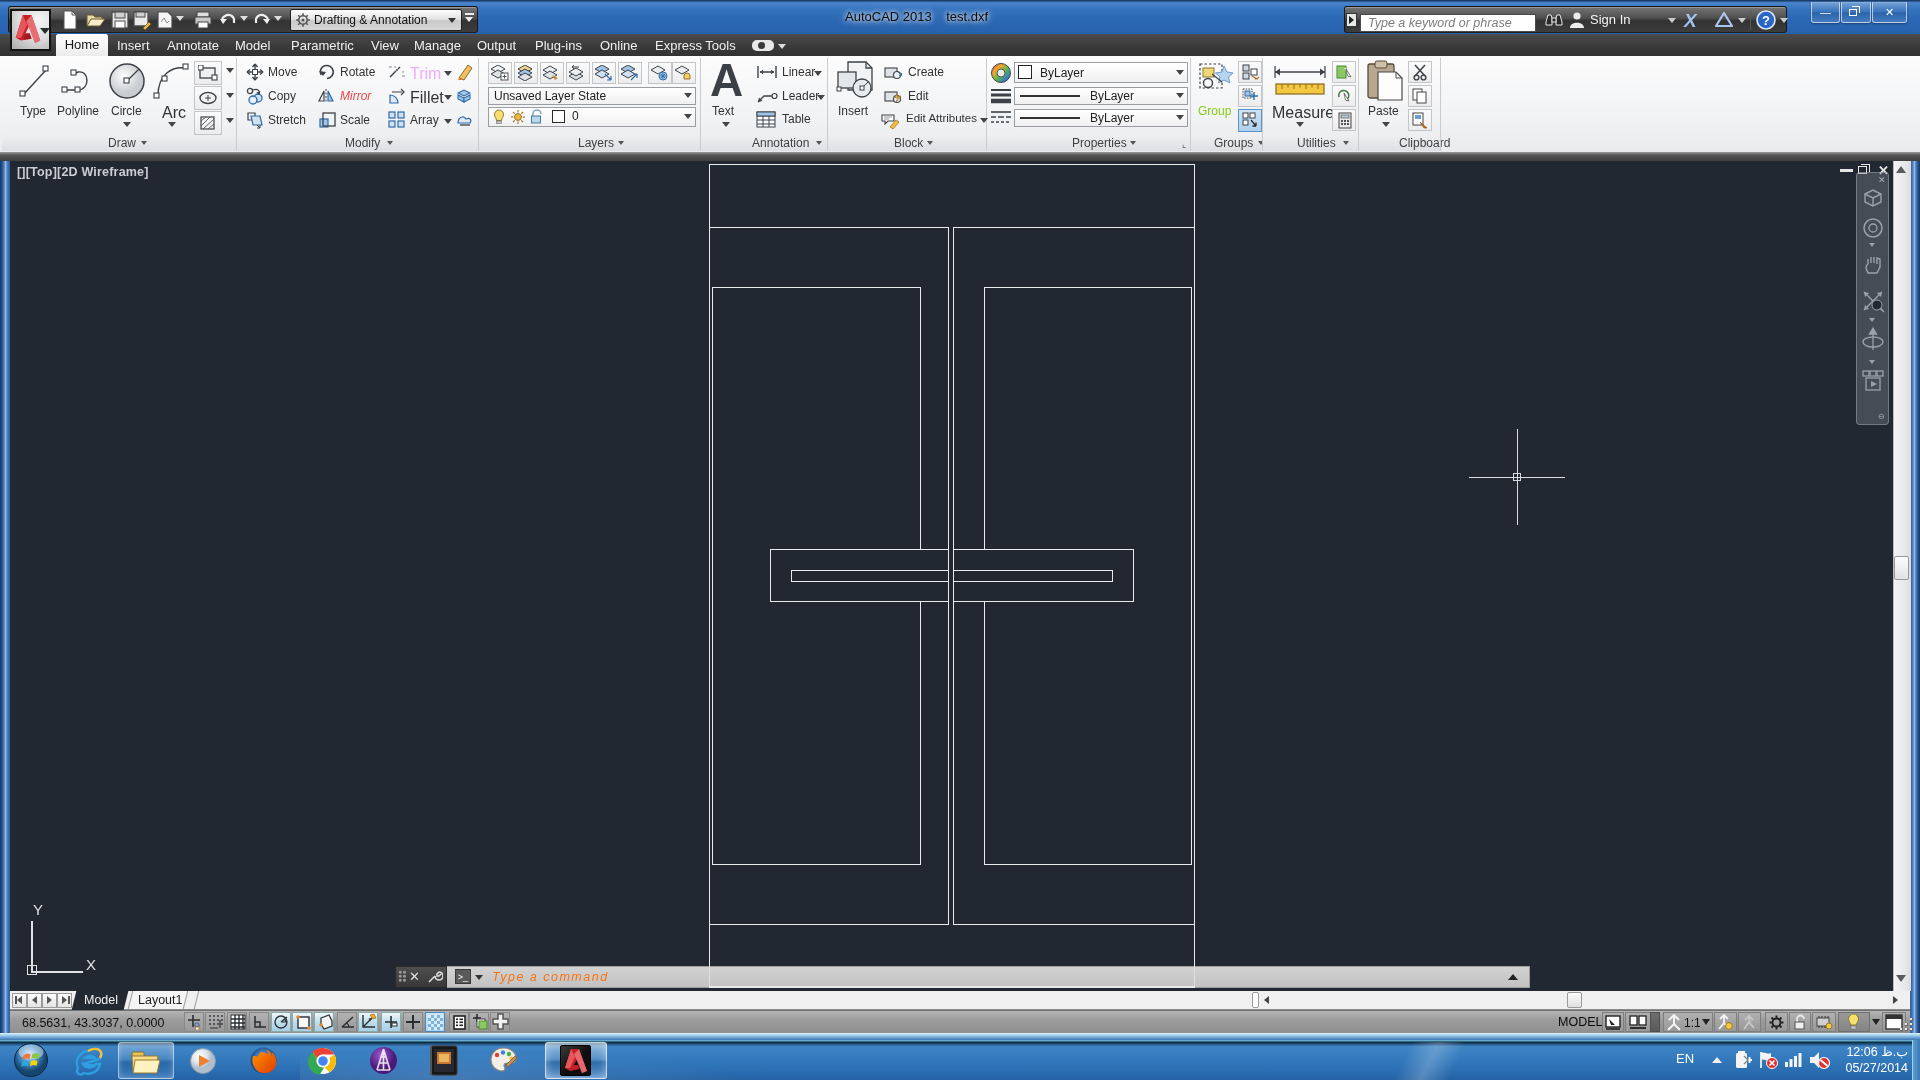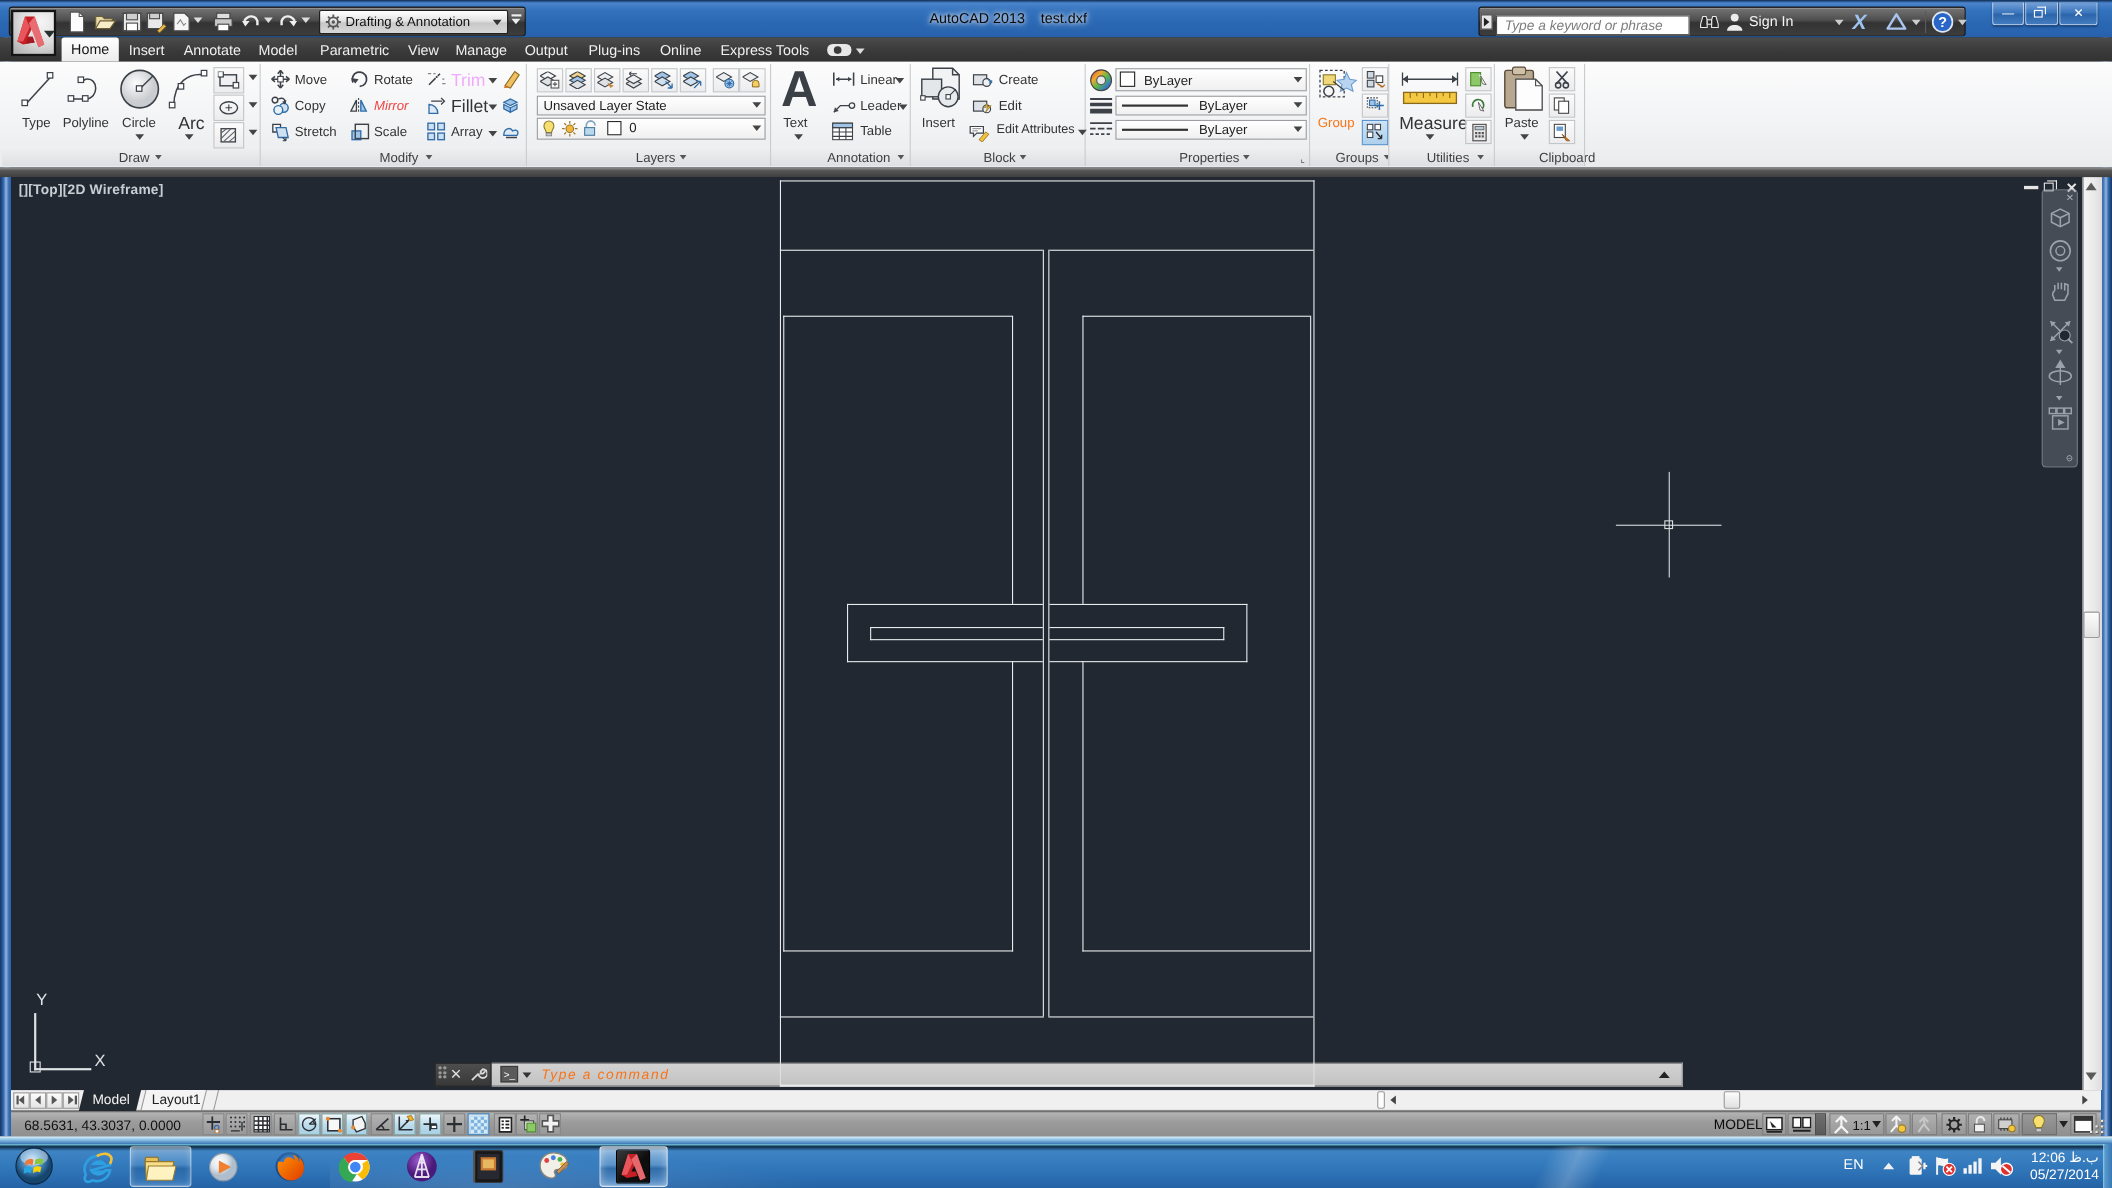--- a/index.html
+++ b/index.html
@@ -486,21 +486,21 @@
 <div class="a" style="left:1020px;top:117px;width:60px;height:1.5px;background:#333;"></div>
 <div class="a" style="left:1090px;top:111px;width:70px;height:14px;font-size:12px;color:#222;">ByLayer</div>
 <div class="a" style="left:1176px;top:115px;width:0;height:0;border-left:4px solid transparent;border-right:4px solid transparent;border-top:5px solid #444;"></div>
 <svg class="a" style="left:1198px;top:60px" width="38" height="42" viewBox="0 0 38 42">
     <rect x="2" y="4" width="22" height="24" fill="none" stroke="#3c4248" stroke-dasharray="2.5 2" stroke-width="1.2"></rect>
     <rect x="5" y="8" width="11" height="9" fill="#f0d878" stroke="#8a7a30"></rect>
     <circle cx="10" cy="23" r="4.5" fill="none" stroke="#3c4248" stroke-width="1.4"></circle>
     <path d="M26 6 l3 6 6 1 -4.5 4 1.5 6 -6 -3 -5.5 3 1.5 -6 -4.5 -4 6.5 -1 Z" fill="#b8d4f0" stroke="#6a9cd0"></path>
     <path d="M14 14 L24 22" stroke="#3c4248" stroke-width="1.2"></path>
   </svg>
-<div class="a" style="left:1198px;top:104px;width:40px;height:14px;font-size:12px;color:#f97316;">Group</div>
+<div class="a" style="left:1198px;top:104px;width:40px;height:14px;font-size:12px;color:#84cc16;">Group</div>
 <div class="a" style="left:1238px;top:61px;width:24px;height:22px;background:linear-gradient(#fbfbfb,#ececee);border:1px solid #c3c5c8;"></div>
 <div class="a" style="left:1238px;top:85px;width:24px;height:22px;background:linear-gradient(#fbfbfb,#ececee);border:1px solid #c3c5c8;"></div>
 <div class="a" style="left:1238px;top:109px;width:24px;height:23px;background:linear-gradient(#cfe4f6,#aed0ec);border:1px solid #5a94cc;"></div>
 <svg class="a" style="left:1242px;top:64px" width="17" height="16" viewBox="0 0 17 16">
     <g fill="#cfd8e0" stroke="#3c4248" stroke-width="1">
       <rect x="1" y="1" width="6" height="6"></rect>
       <rect x="1" y="9" width="6" height="6"></rect>
       <rect x="9" y="5" width="6" height="6" fill="#fff"></rect>
     </g>
     <path d="M10 12 L15 15 M13 15 l2 0 2 -2" stroke="#b06a20" stroke-width="1.2" fill="none"></path>

